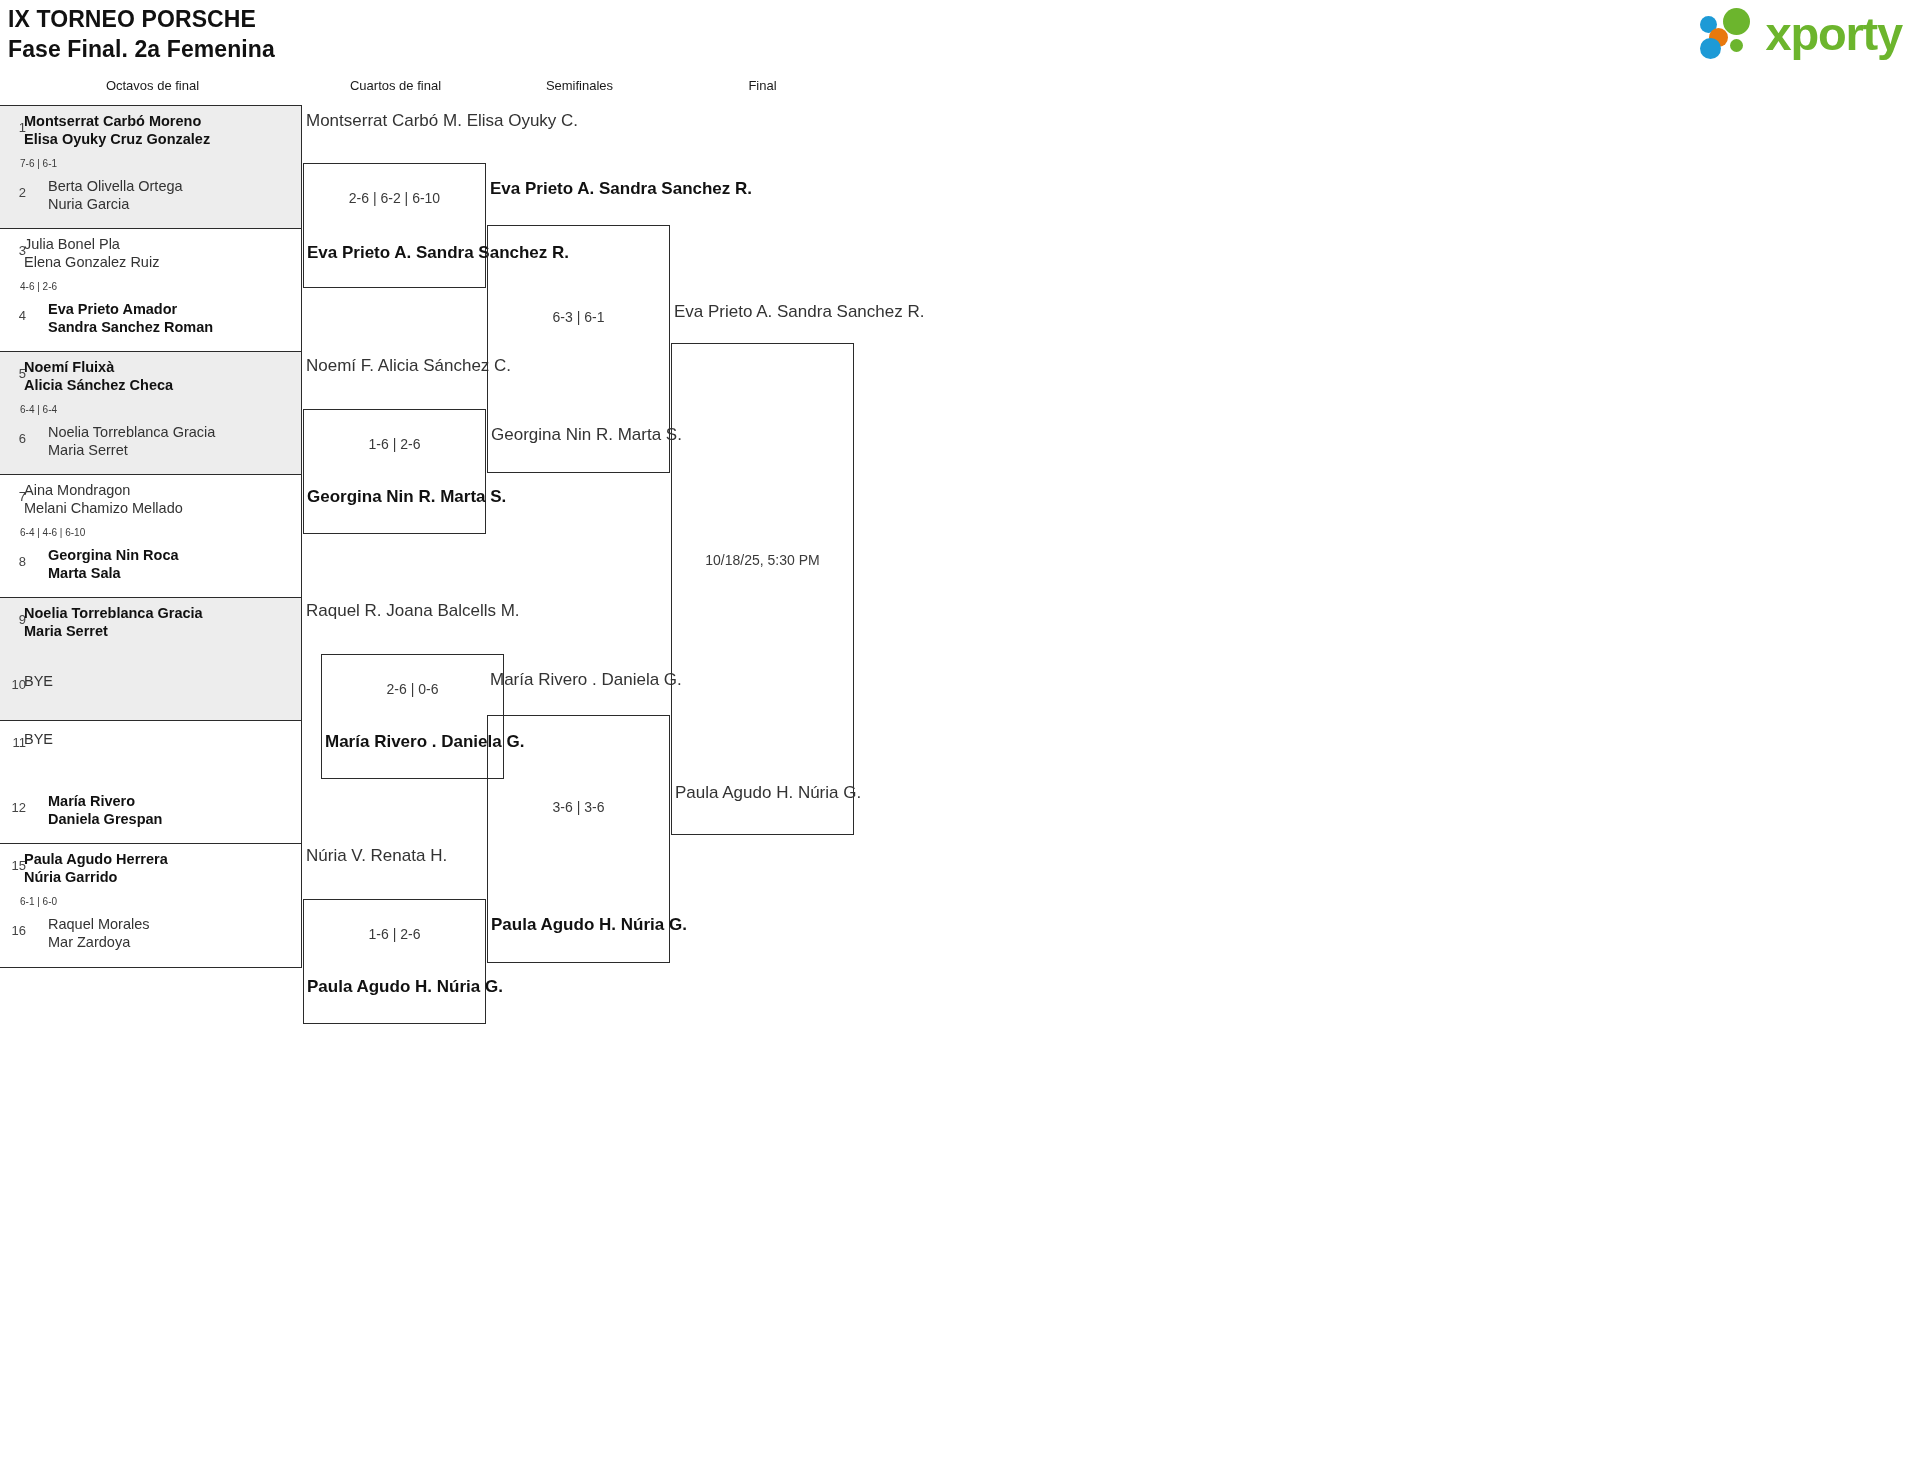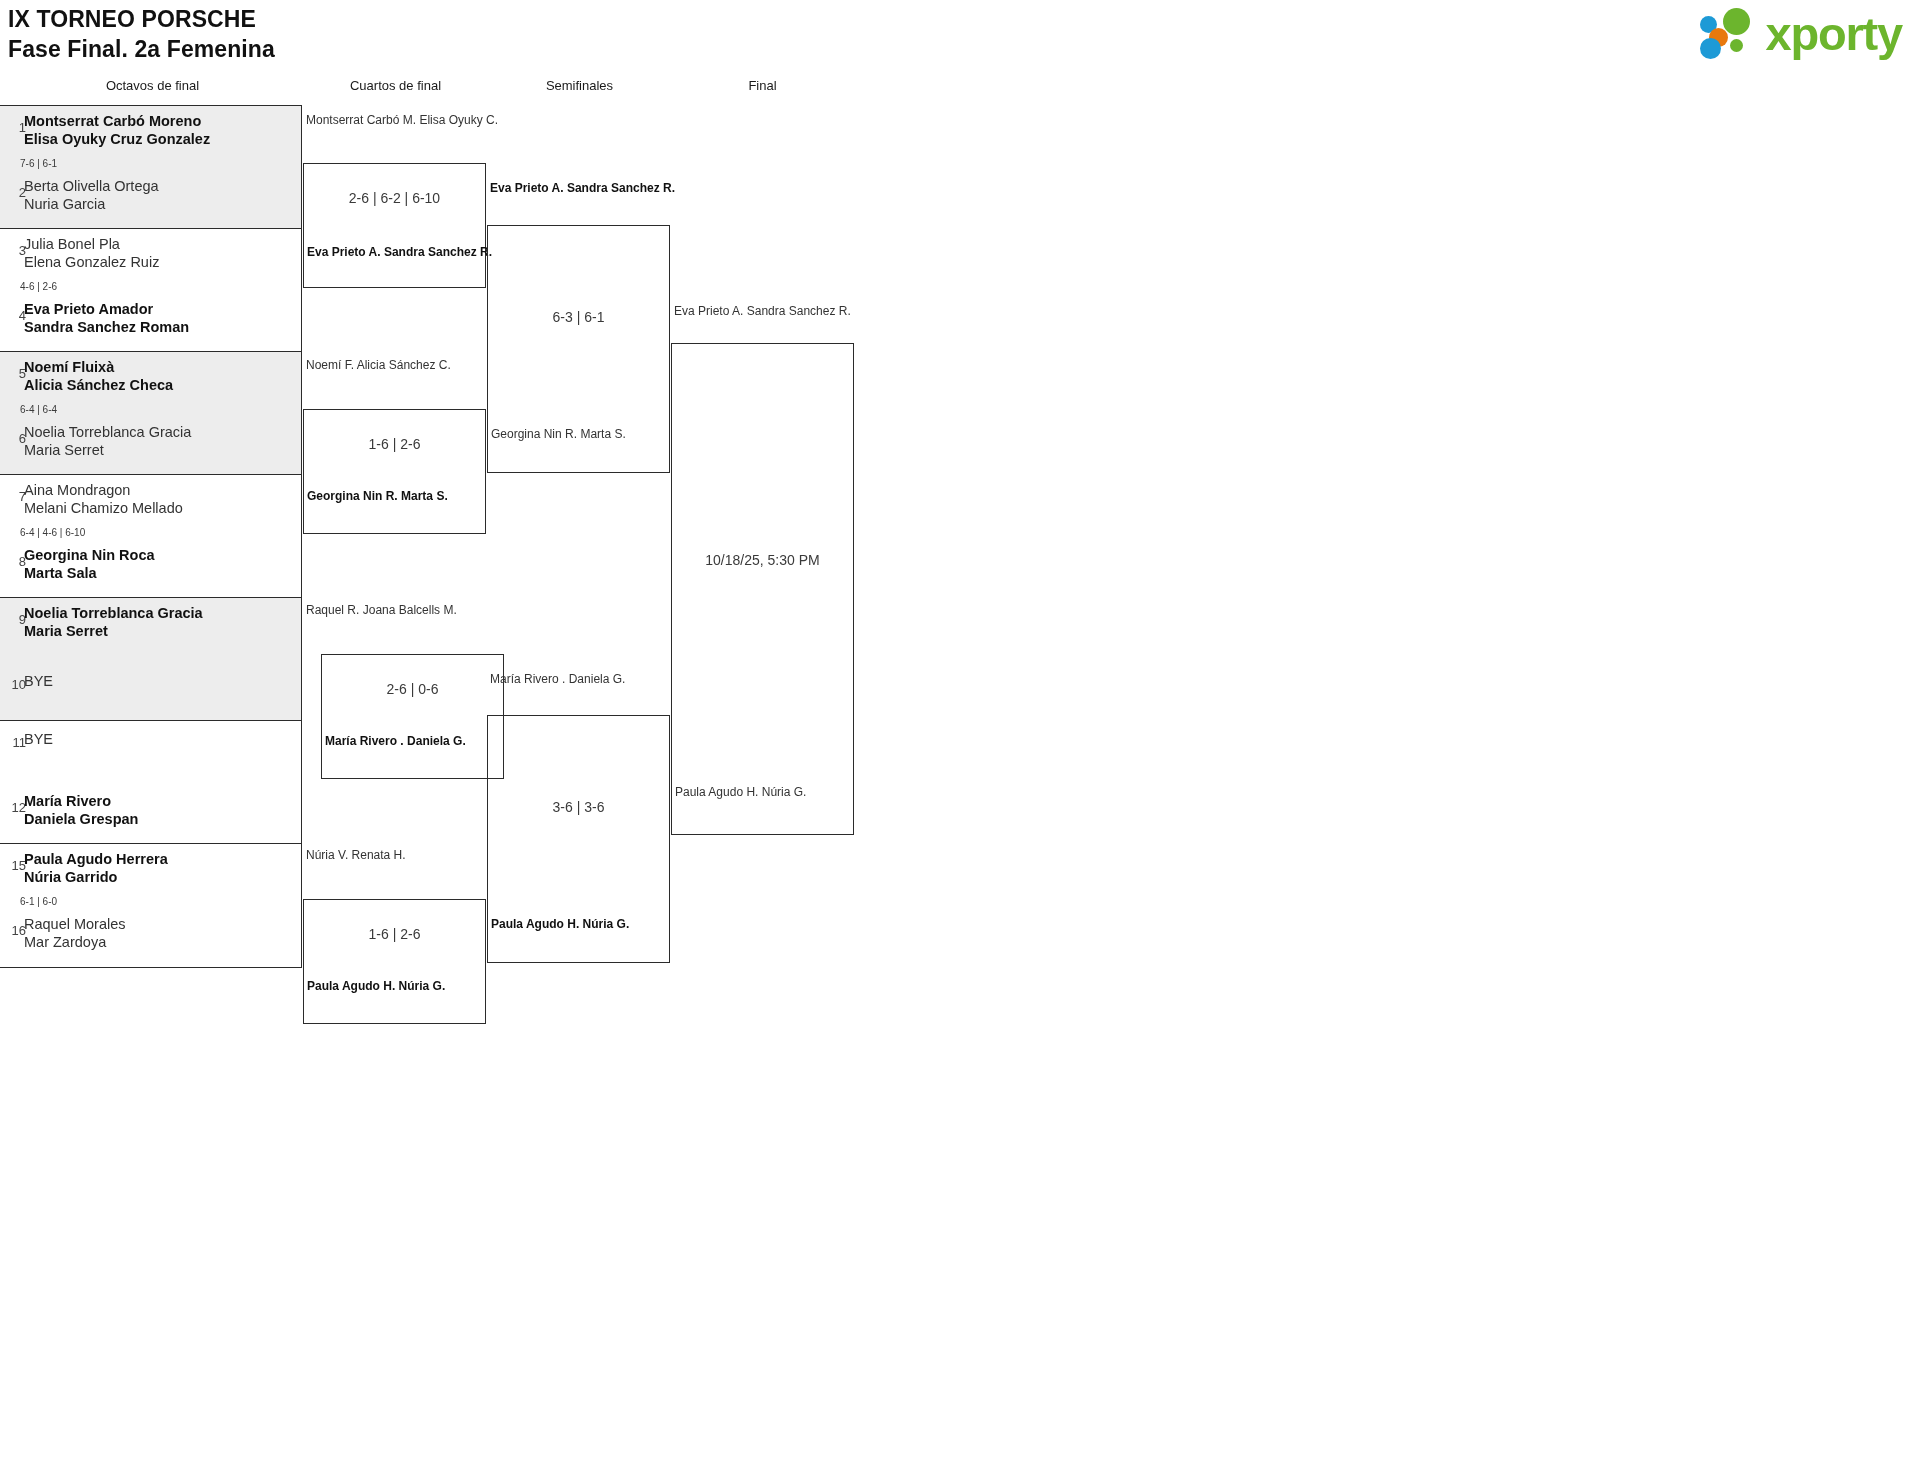--- a/index.html
+++ b/index.html
@@ -68,21 +68,21 @@
     position: absolute; left: 4px; width: 22px; text-align: right;
     font-size: 13px; color: #444;
   }
   .seed.top { top: 14px; }
   .seed.bot { top: 79px; }
   .team {
     position: absolute; left: 24px; right: 6px;
     font-size: 14.5px; line-height: 17.5px; color: #333;
   }
   .team.top { top: 7px; }
-  .team.bot { top: 72px; }
+  .team.bot { top: 72px; margin-left: 24px; }
   .team.win { font-weight: bold; color: #111; }
   .team .ln { display: block; }
   .bye {
     position: absolute; left: 24px; font-size: 14.5px; color: #333;
   }
   .bye.top { top: 10px; }
   .bye.bot { top: 75px; }
   .r1-score {
     position: absolute; left: 0; right: 0; top: 52px;
     text-align: left; font-size: 10px; color: #3a3a3a;
@@ -94,21 +94,21 @@
     position: absolute;
     border: 1.5px solid #2b2b2b;
     background: transparent;
   }
   .bscore {
     position: absolute; left: 0; right: 0;
     text-align: center; font-size: 14px; color: #3a3a3a;
   }
   
   .bteam {
-    position: absolute; font-size: 12px; line-height: 17.5px; color: #333;
+    position: absolute; font-size: 17px; line-height: 17.5px; color: #333;
     white-space: nowrap;
   }
   .bteam.win { font-weight: bold; color: #111; }
 </style>
 </head>
 <body>
 
 <div id="page">
 
   <div class="title-block">

